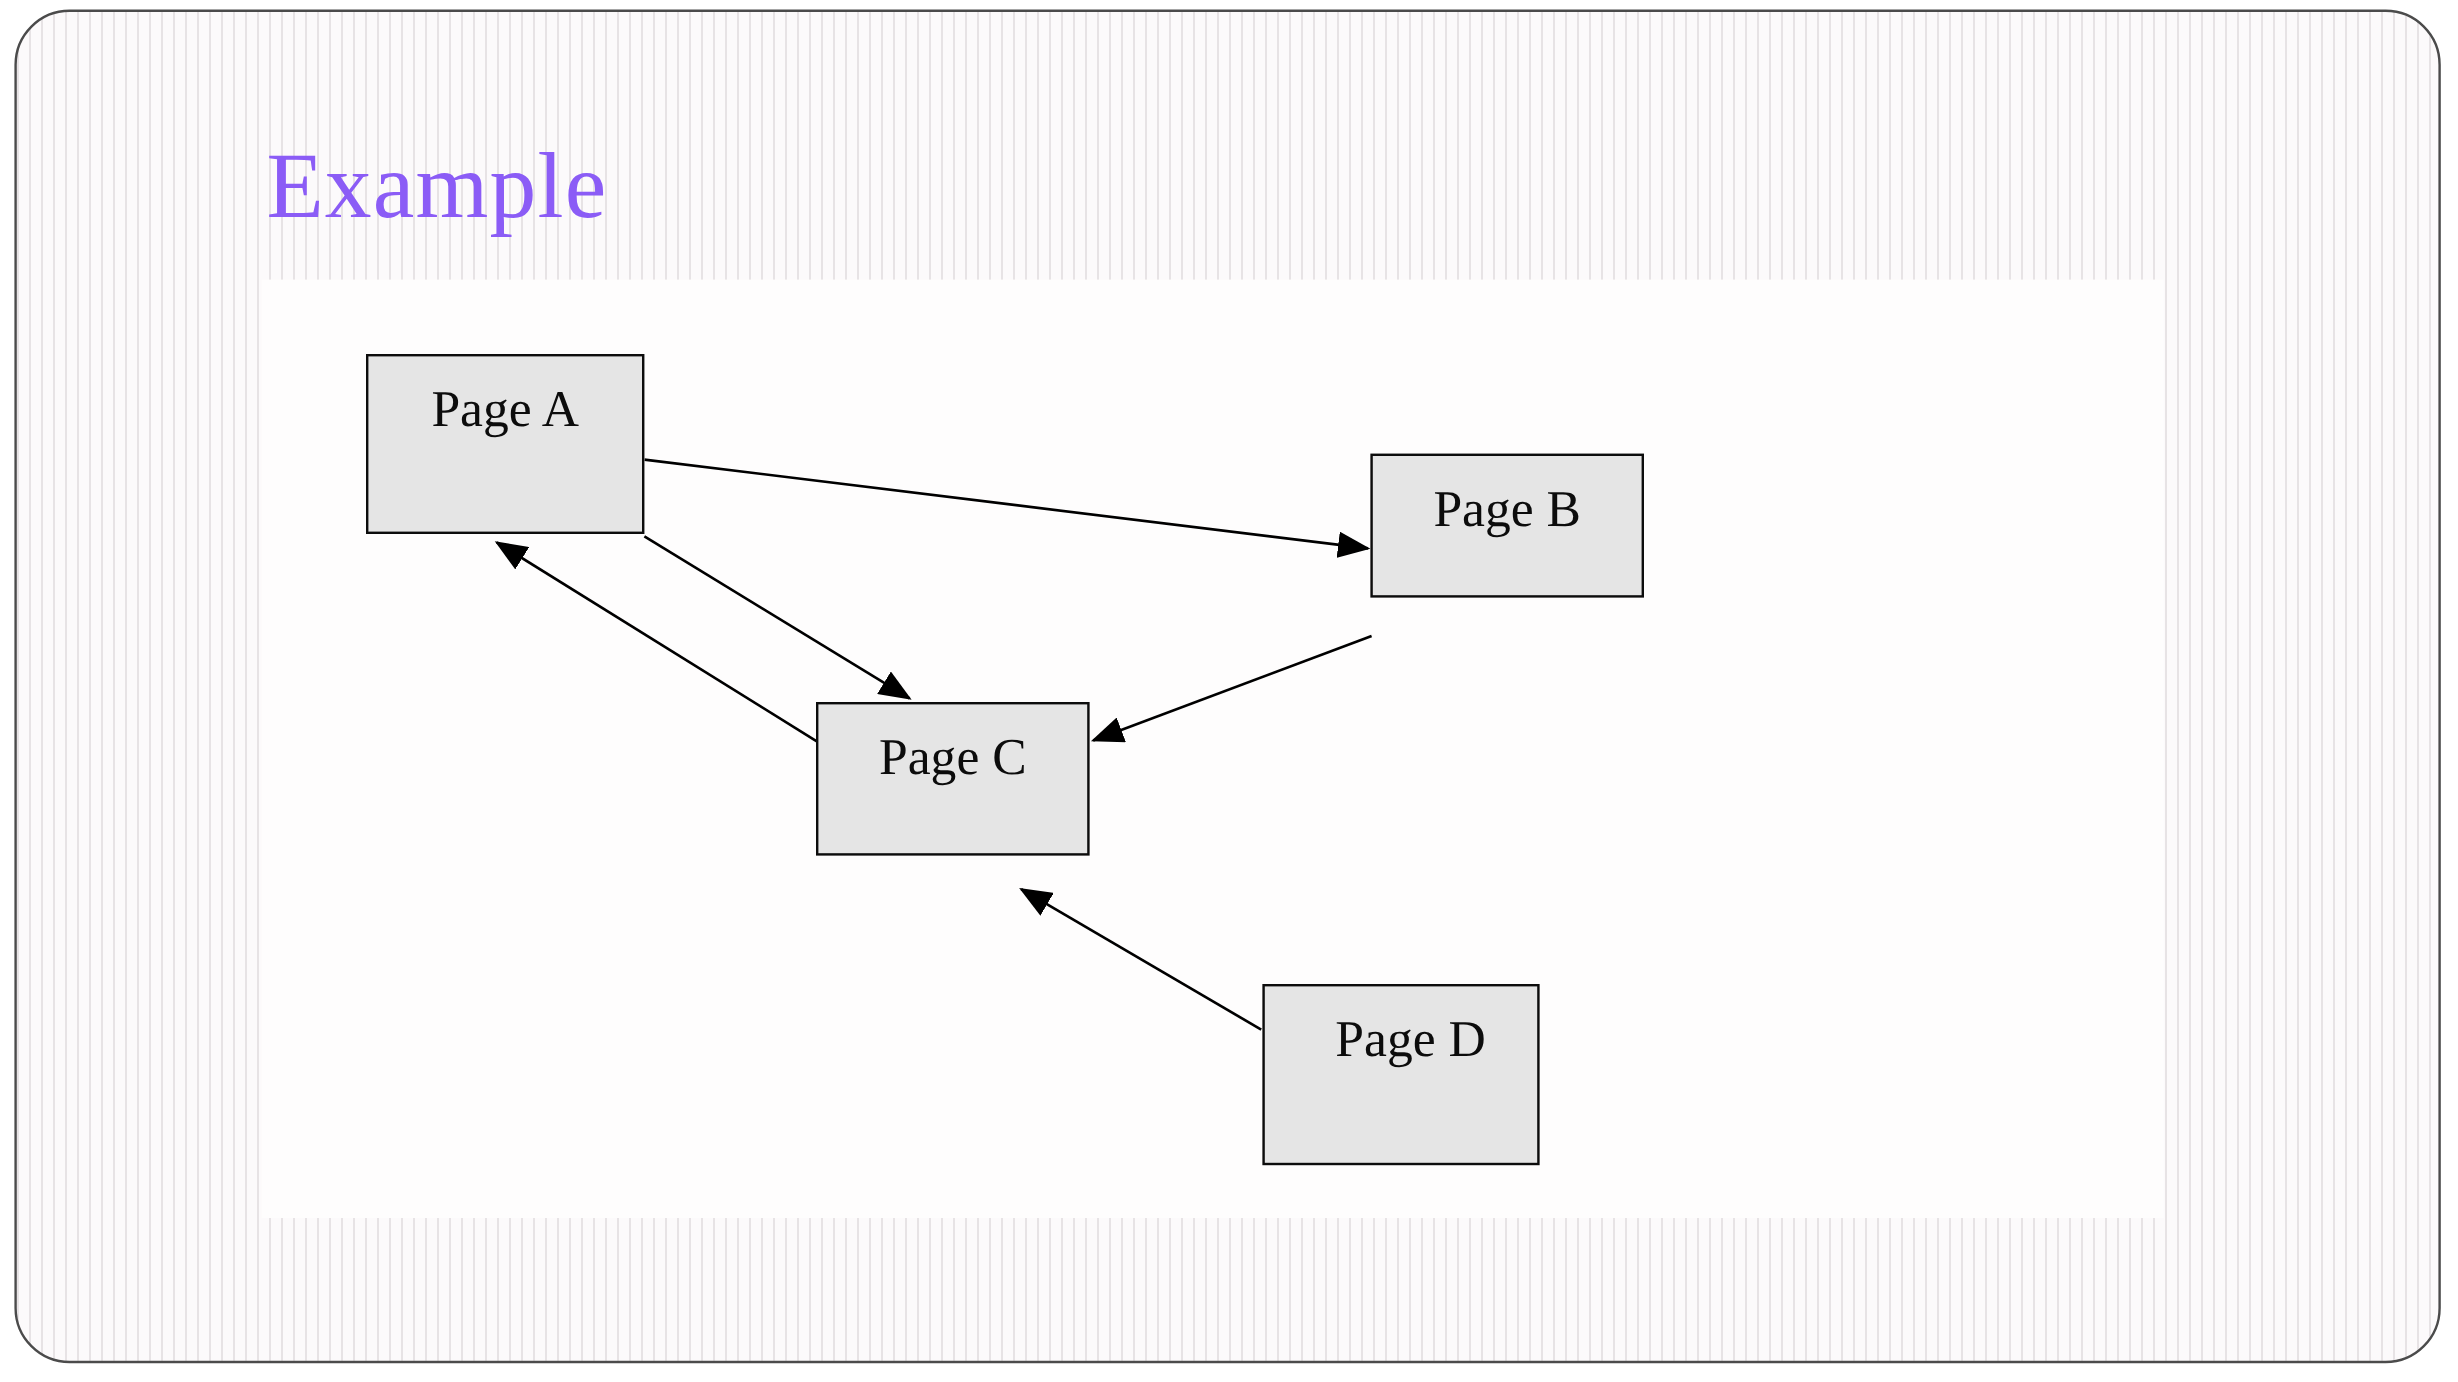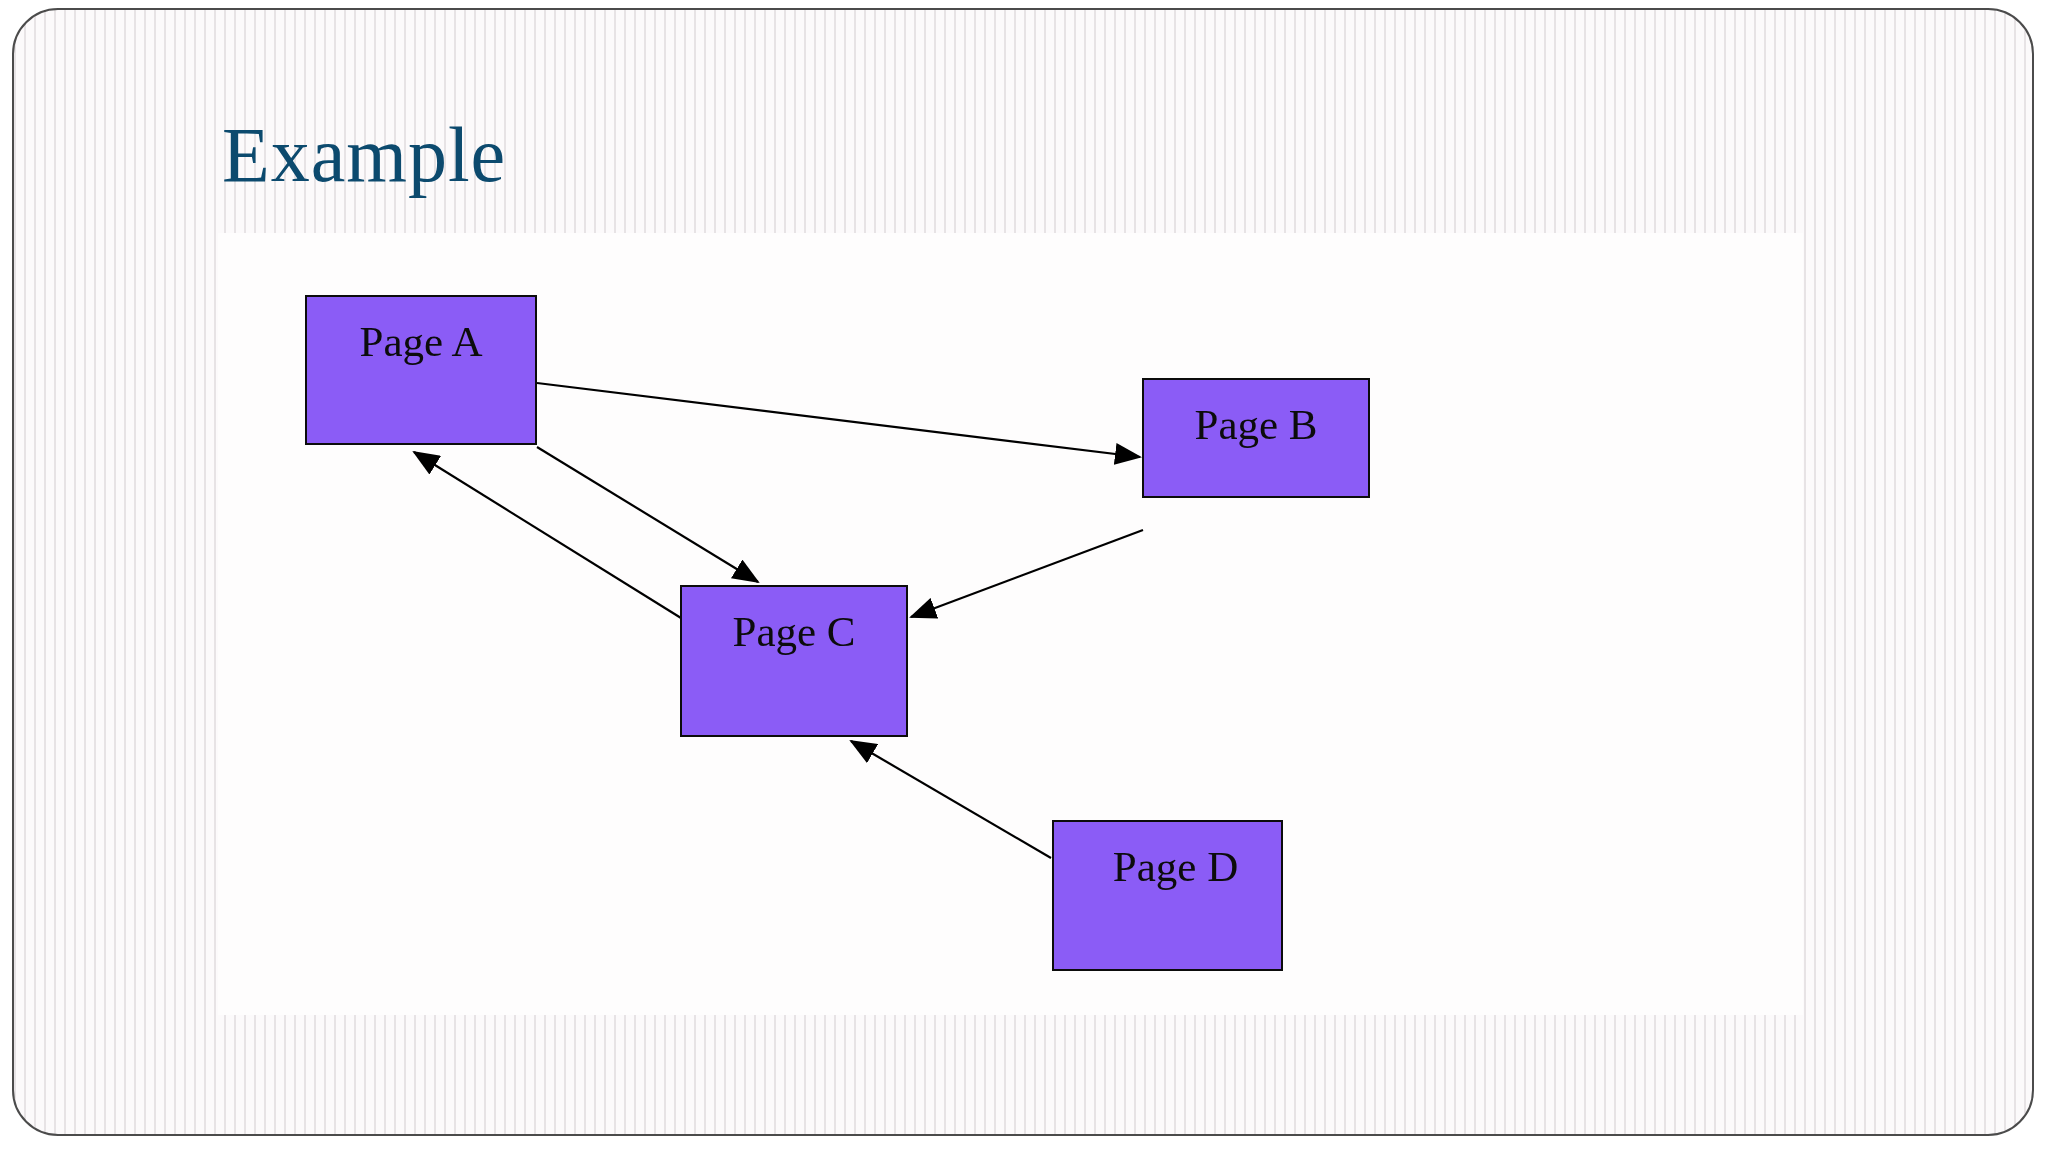--- a/index.html
+++ b/index.html
@@ -29,47 +29,47 @@
     position: absolute;
     left: 218px; top: 233px;
     width: 1585px; height: 782px;
     background: #fefdfd;
   }
   .slide-title {
     position: absolute;
     left: 222px; top: 112px;
     font-size: 78px;
     line-height: 1.1;
-    color: #0c4a6e;
+    color: #8b5cf6;
     letter-spacing: 1px;
   }
   .diagram-svg {
     position: absolute;
     left: 0; top: 0;
     width: 2048px; height: 1152px;
   }
   .node {
     position: absolute;
     box-sizing: border-box;
-    background: #8b5cf6;
+    background: #e5e5e5;
     border: 2.4px solid #0c0c0c;
     display: flex;
     justify-content: center;
     align-items: flex-start;
     padding-top: 20px;
   }
   .node-label {
     font-family: "Liberation Serif", serif;
     font-size: 43px;
     color: #0c0c0c;
     white-space: pre;
   }
   .node-a { left: 305px; top: 295px; width: 232px; height: 150px; }
   .node-b { left: 1142px; top: 378px; width: 228px; height: 120px; }
-  .node-c { left: 680px; top: 585px; width: 228px; height: 152px; }
+  .node-c { left: 680px; top: 585px; width: 228px; height: 128px; }
   .node-d { left: 1052px; top: 820px; width: 231px; height: 151px; padding-left: 16px; }
   .edge { stroke: #000000; stroke-width: 2.2px; }
 </style>
 </head>
 <body>
 
 <div class="stage">
 
   <div class="slide-frame"></div>
 

